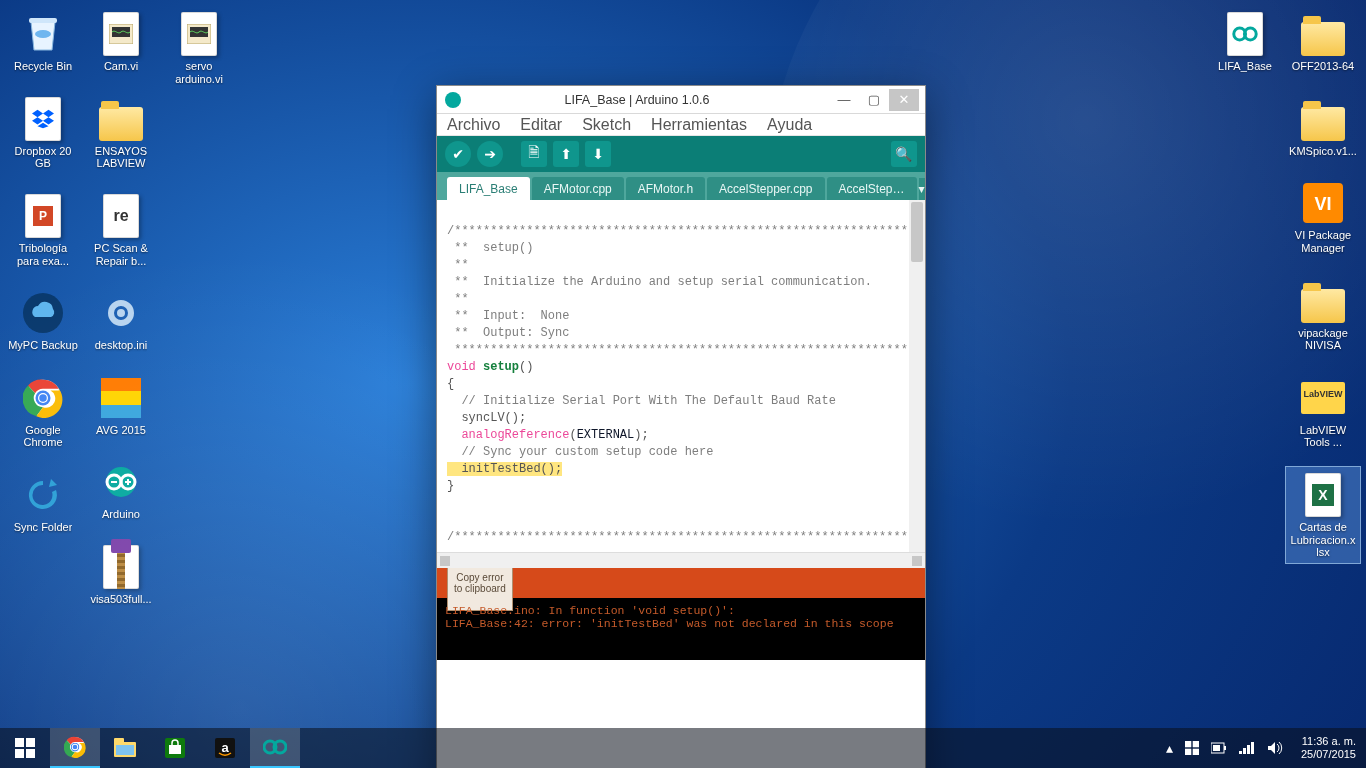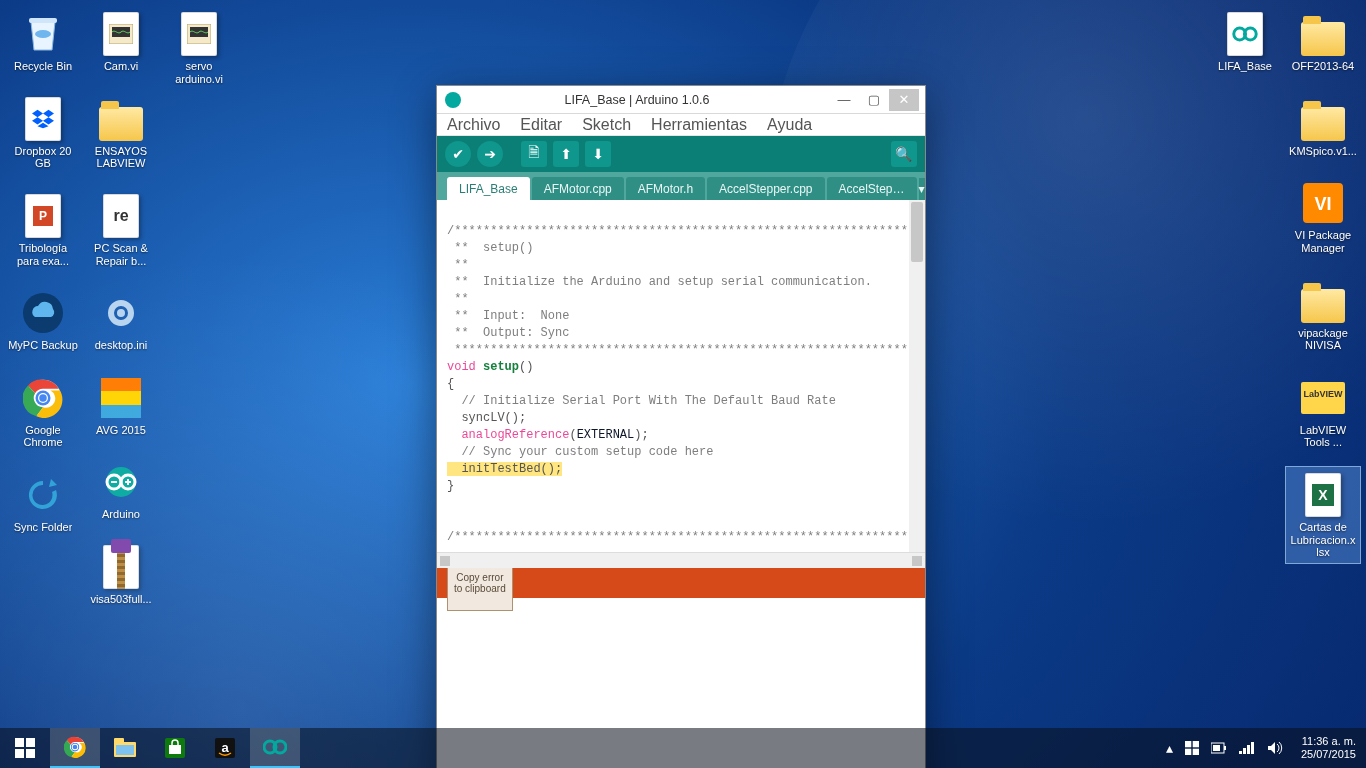--- a/index.html
+++ b/index.html
@@ -368,20 +368,22 @@
     </div>
     <div class="scroll-h"></div>
 
     <div class="errorbar">
       <div class="copybtn">
         <div>Copy error</div>
         <div>to clipboard</div>
       </div>
     </div>
 
+    <div class="console"><span>LIFA_Base.ino: In function 'void setup()':</span>
+<span>LIFA_Base:42: error: 'initTestBed' was not declared in this scope</span></div>
 
   </div>
 
   <div class="taskbar">
     <div class="tbtn">
       <svg width="20" height="20" viewBox="0 0 20 20">
           <rect x="0" y="0" width="9" height="9" fill="#fff"></rect>
           <rect x="11" y="0" width="9" height="9" fill="#fff"></rect>
           <rect x="0" y="11" width="9" height="9" fill="#fff"></rect>
           <rect x="11" y="11" width="9" height="9" fill="#fff"></rect>

